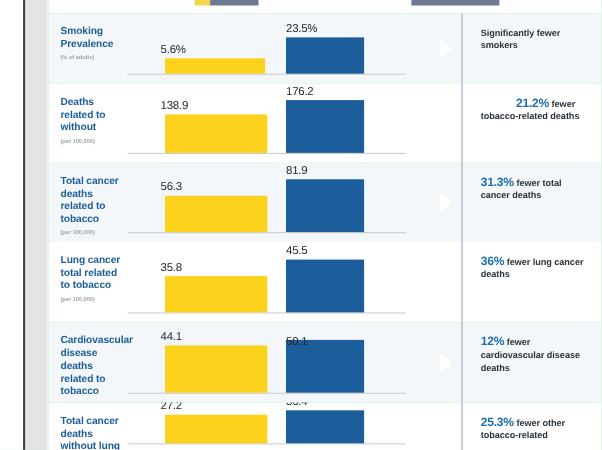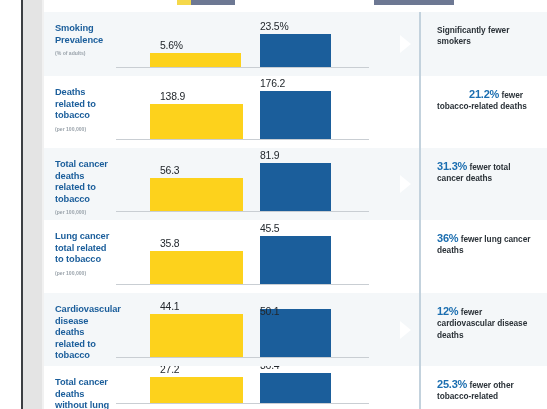--- a/index.html
+++ b/index.html
@@ -102,21 +102,21 @@
   }
   .bar.yellow { background: #fdd21c; left: 36px; }
   .bar.blue   { background: #1b5e9b; left: 146px; }
   .bar-val {
     position: absolute;
     font-size: 10.4px;
     font-weight: normal;
     color: #22272c;
     letter-spacing: -0.2px;
   }
-  .bar-val.yellow { left: 46px; }
+  .bar-val.yellow { left: 32px; }
   .bar-val.blue   { left: 146px; }
 
   .col-arrow {
     flex: 0 0 24px;
     position: relative;
   }
   .arrow-tri {
     position: absolute;
     left: 5px; top: 50%;
     transform: translateY(-50%);
@@ -183,21 +183,21 @@
           <div class="col-arrow">
             <div class="arrow-tri"></div>
           </div>
           <div class="divider" style="background: rgb(195, 210, 221);"></div>
           <div class="col-note">
             <div class="note-text">Significantly fewer smokers</div>
           </div>
         </div>
         <div class="row plain" style="height: 72px;">
           <div class="col-label">
-            <div class="lbl-title">Deaths related to tobacco</div>
+            <div class="lbl-title">Deaths related to without</div>
             <div class="lbl-sub">(per 100,000)</div>
           </div>
           <div class="col-bars">
             <div class="baseline"></div>
             <div class="bar yellow" style="height: 35px; width: 93px; background: rgb(253, 210, 28);"></div>
             <div class="bar-val yellow" style="bottom: 46px;">138.9</div>
             <div class="bar blue" style="height: 48px; width: 71px; background: rgb(27, 94, 155);"></div>
             <div class="bar-val blue" style="bottom: 59px;">176.2</div>
           </div>
           <div class="col-arrow">

